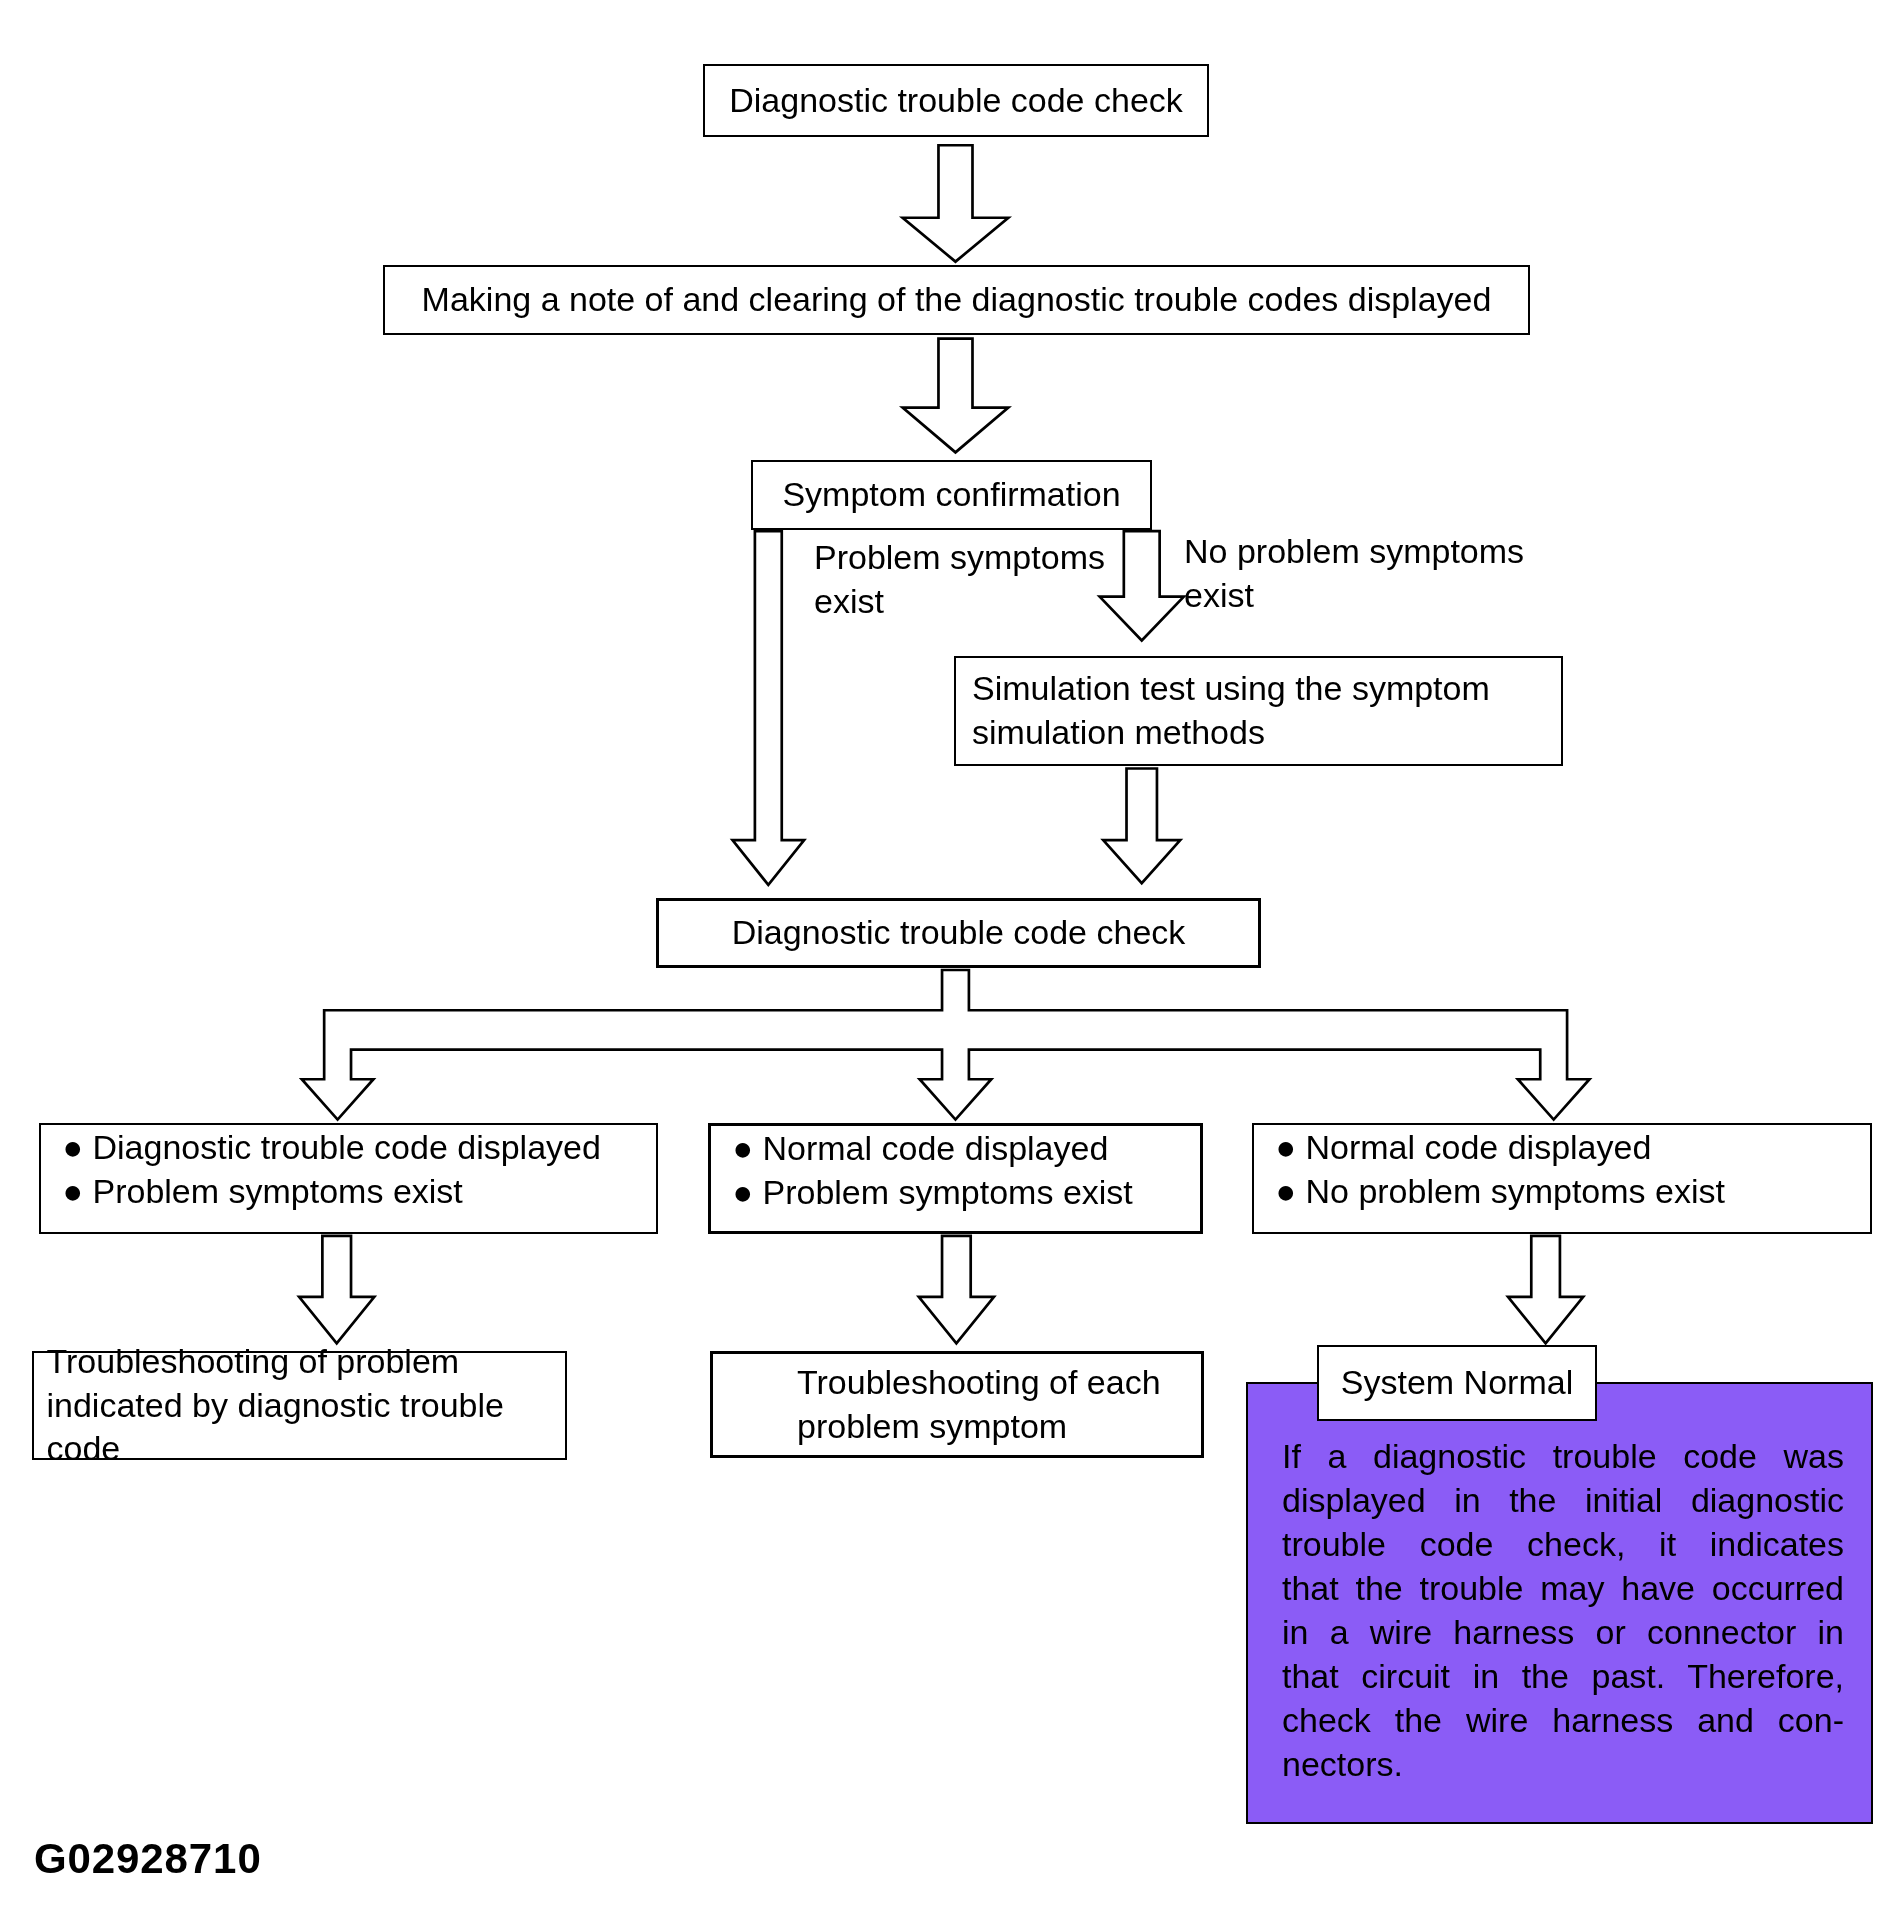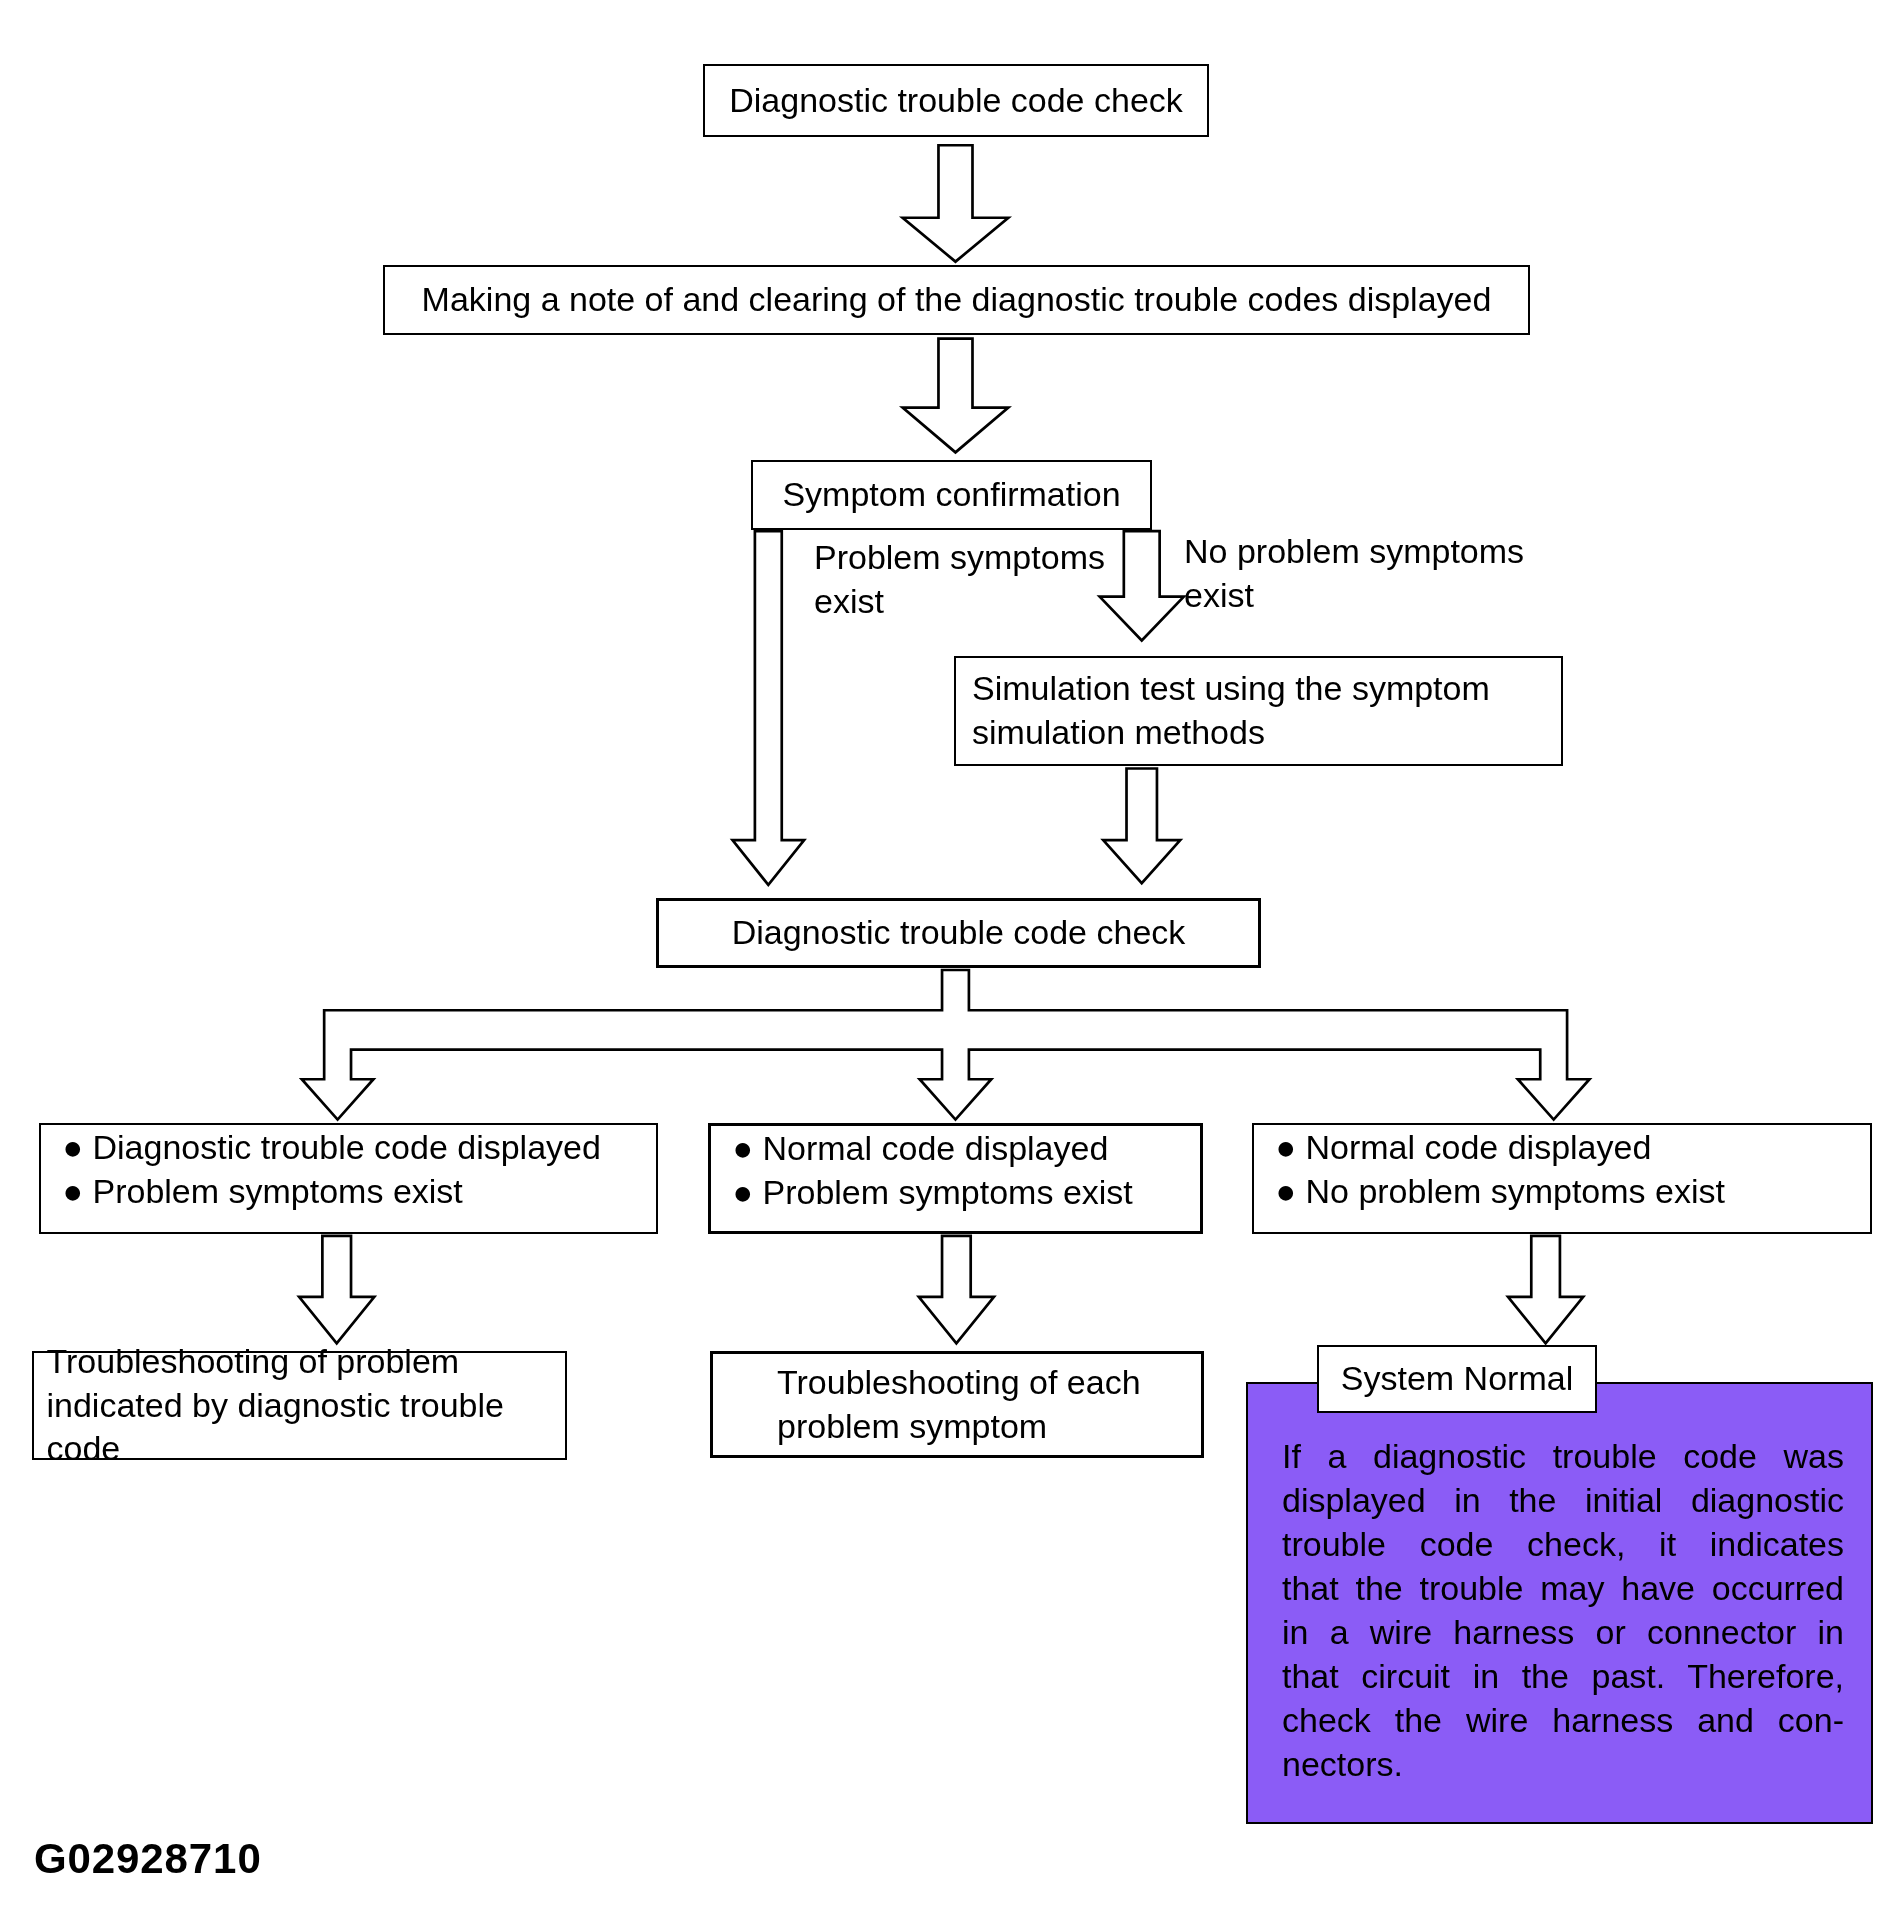--- a/index.html
+++ b/index.html
@@ -155,37 +155,37 @@
     <div>
         <div class="line">● Normal code displayed</div>
         <div class="line">● No problem symptoms exist</div>
       </div>
   </div>
 
   <div class="fc-box left-align" style="left:32px; top:1351px; width:535px; height:109px; padding-left:12.5px; padding-right:14.3px;">
     <span>Troubleshooting of problem indicated by diagnostic trouble code</span>
   </div>
 
-  <div class="fc-box left-align thick" style="left:710px; top:1351px; width:494px; height:107px; padding-left:64px; padding-right:18px;">
+  <div class="fc-box left-align thick" style="left:710px; top:1351px; width:494px; height:107px; padding-left:84px; padding-right:18px;">
     <span>Troubleshooting of each problem symptom</span>
   </div>
 
   <div class="note-box" style="left:1246px; top:1382px; width:627px; height:442px;">
     <div>
         <div class="note-line">If a diagnostic trouble code was</div>
         <div class="note-line">displayed in the initial diagnostic</div>
         <div class="note-line">trouble code check, it indicates</div>
         <div class="note-line">that the trouble may have occurred</div>
         <div class="note-line">in a wire harness or connector in</div>
         <div class="note-line">that circuit in the past. Therefore,</div>
         <div class="note-line">check the wire harness and con-</div>
         <div class="note-line">nectors.</div>
       </div>
   </div>
 
-  <div class="fc-box" style="left:1317px; top:1345px; width:280px; height:68px;">
+  <div class="fc-box" style="left:1317px; top:1345px; width:280px; height:76px;">
     <span>System Normal</span>
   </div>
 
   <div class="figure-code">G02928710</div>
 
 </div>
 
 
 </body></html>

